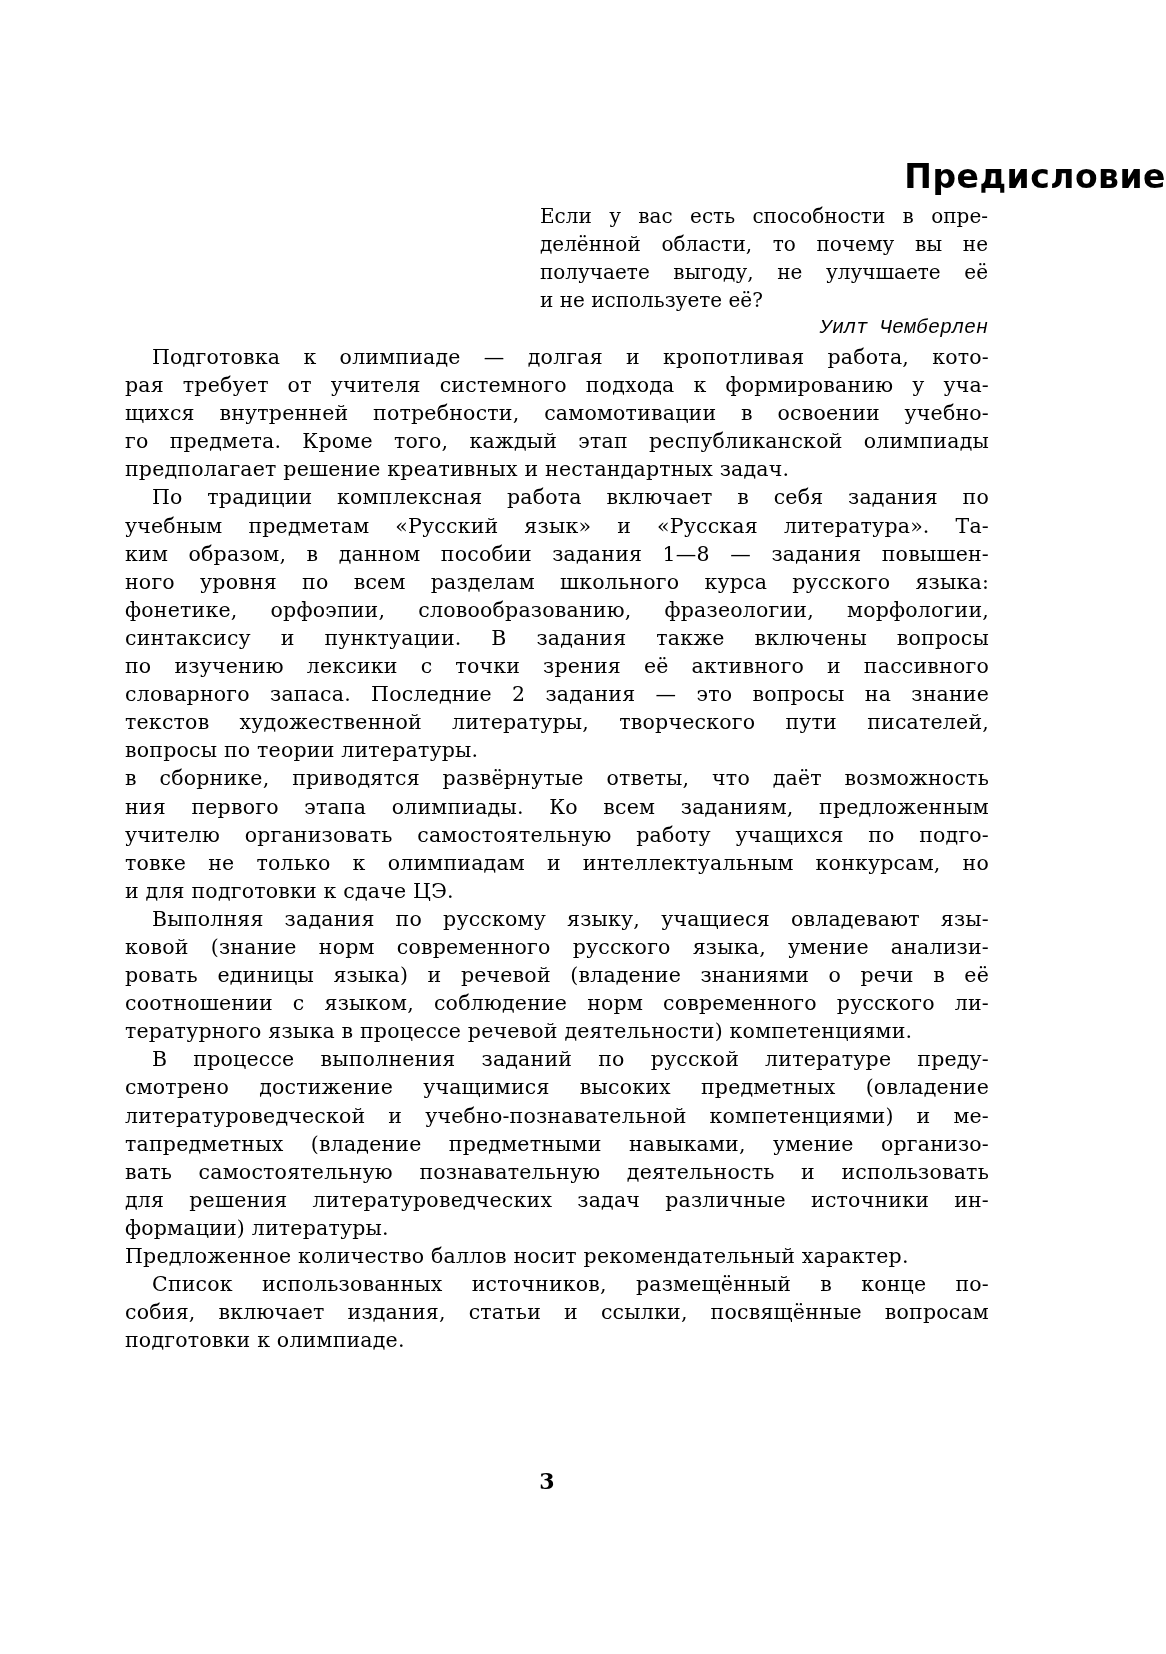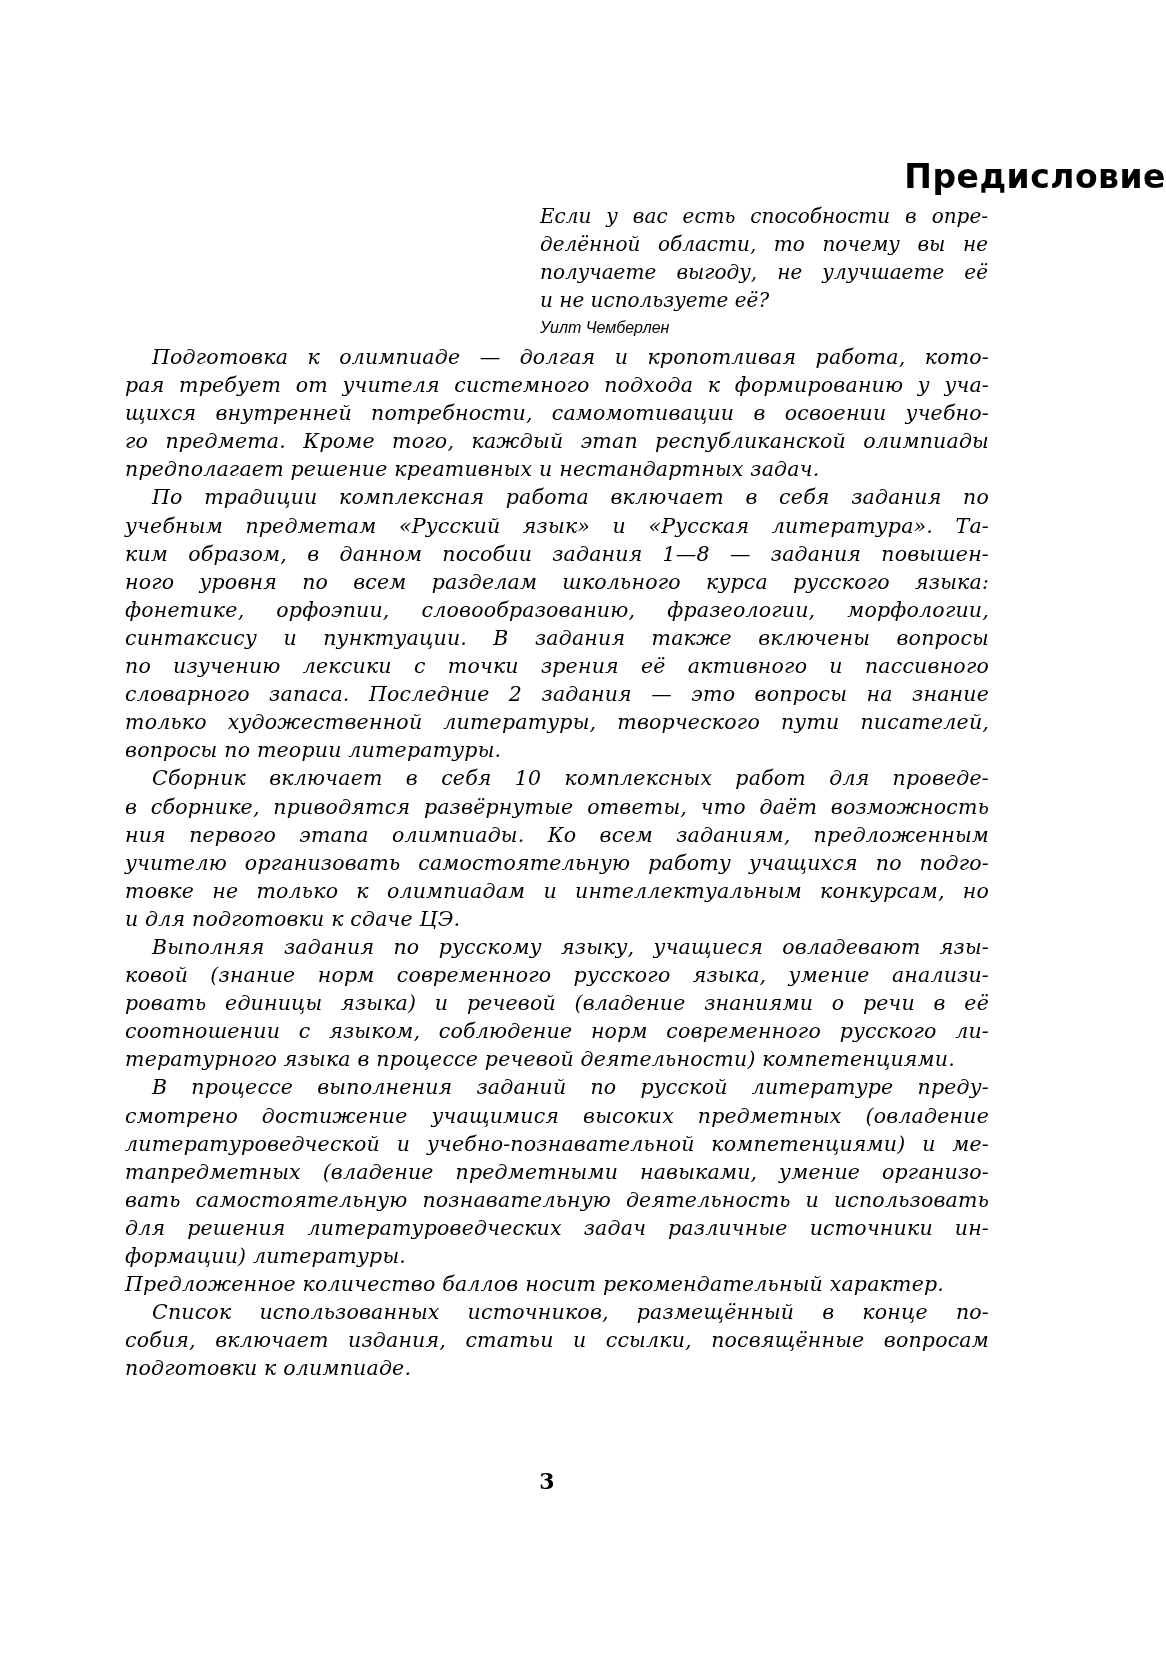--- a/index.html
+++ b/index.html
@@ -45,31 +45,30 @@
       font-size: 20px;
       line-height: 28px;
     }
     .line {
       display: block;
       white-space: nowrap;
       text-align: justify;
       text-align-last: justify;
       height: 28px;
       overflow: visible;
-      font-style: italic;
     }
     .line.last {
       text-align-last: left;
     }
     .author {
       display: block;
-      text-align: left;
+      text-align: right;
       font-style: italic;
-      font-family: Liberation Sans, sans-serif;
-      font-size: 16px;
+      font-family: Liberation Mono, monospace;
+      font-size: 20px;
       line-height: 28px;
     }
     .body-text {
       position: absolute;
       left: 125px;
       top: 343px;
       width: 864px;
       font-family: "DejaVu Serif", serif;
       font-size: 20.5px;
       line-height: 28.1px;
@@ -118,25 +117,24 @@
       </div>
       <div>
         <span class="line indent">По традиции комплексная работа включает в себя задания по</span>
         <span class="line">учебным предметам «Русский язык» и «Русская литература». Та-</span>
         <span class="line">ким образом, в данном пособии задания 1—8 — задания повышен-</span>
         <span class="line">ного уровня по всем разделам школьного курса русского языка:</span>
         <span class="line">фонетике, орфоэпии, словообразованию, фразеологии, морфологии,</span>
         <span class="line">синтаксису и пунктуации. В задания также включены вопросы</span>
         <span class="line">по изучению лексики с точки зрения её активного и пассивного</span>
         <span class="line">словарного запаса. Последние 2 задания — это вопросы на знание</span>
-        <span class="line">только художественной литературы, творческого пути писателей,</span>
+        <span class="line">текстов художественной литературы, творческого пути писателей,</span>
         <span class="line last">вопросы по теории литературы.</span>
       </div>
       <div>
-        <span class="line indent">Сборник включает в себя 10 комплексных работ для проведе-</span>
         <span class="line">в сборнике, приводятся развёрнутые ответы, что даёт возможность</span>
         <span class="line">ния первого этапа олимпиады. Ко всем заданиям, предложенным</span>
         <span class="line">учителю организовать самостоятельную работу учащихся по подго-</span>
         <span class="line">товке не только к олимпиадам и интеллектуальным конкурсам, но</span>
         <span class="line last">и для подготовки к сдаче ЦЭ.</span>
       </div>
       <div>
         <span class="line indent">Выполняя задания по русскому языку, учащиеся овладевают язы-</span>
         <span class="line">ковой (знание норм современного русского языка, умение анализи-</span>
         <span class="line">ровать единицы языка) и речевой (владение знаниями о речи в её</span>

